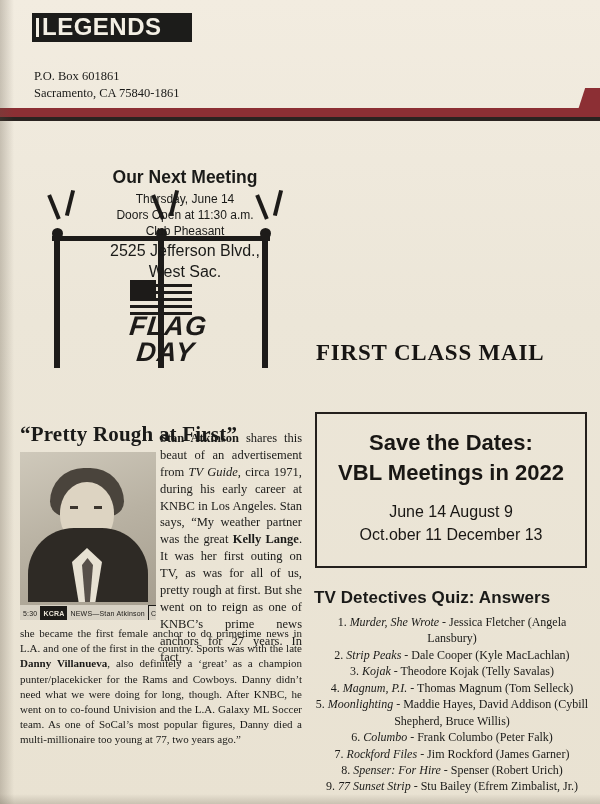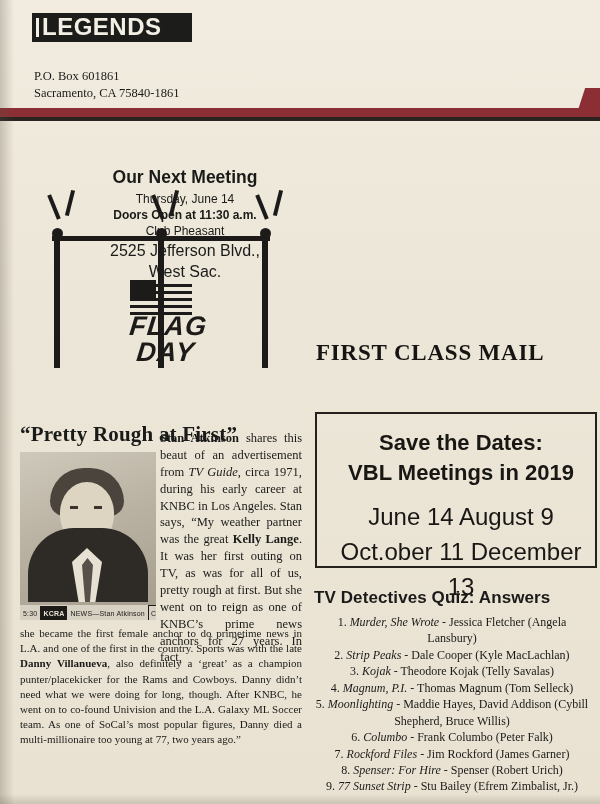--- a/index.html
+++ b/index.html
@@ -141,21 +141,21 @@
     text-align: center;
     font-family: "Liberation Sans", sans-serif;
     line-height: 1.32;
   }
   .meetingbox .m-title {
     font-size: 17.5px;
     font-weight: bold;
     margin-bottom: 3px;
   }
   .meetingbox .m-date { font-size: 12px; }
-  .meetingbox .m-doors { font-size: 12px; font-weight: bold; }
+  .meetingbox .m-doors { font-size: 12px; font-weight: normal; }
   .meetingbox .m-venue { font-size: 12px; }
   .meetingbox .m-addr { font-size: 16px; }
 
   .usflag {
     position: absolute;
     left: 84px;
     top: 152px;
     width: 62px;
     height: 36px;
   }
@@ -203,34 +203,33 @@
   .savebox {
     position: absolute;
     left: 315px;
     top: 412px;
     width: 268px;
     height: 152px;
     border: 2px solid #24201d;
     font-family: "Liberation Sans", sans-serif;
     text-align: center;
     color: #191714;
-    padding-left: 10px;
   }
   .savebox .sd-line1 {
     font-size: 22px;
     font-weight: bold;
     margin-top: 16px;
   }
   .savebox .sd-line2 {
     font-size: 22px;
     font-weight: bold;
     margin-top: 4px;
   }
   .savebox .sd-dates {
-    font-size: 24px;
+    font-size: 16px;
     margin-top: 14px;
     line-height: 1.45;
   }
 
   
   .headline {
     position: absolute;
     left: 20px;
     top: 422px;
     font-family: "Liberation Serif", serif;
@@ -446,21 +445,21 @@
     <div class="flagday">
       <div>FLAG</div>
       <div>DAY</div>
     </div>
   </div>
 
   <div class="fcm">FIRST CLASS MAIL</div>
 
   <div class="savebox">
     <div class="sd-line1">Save the Dates:</div>
-    <div class="sd-line2">VBL Meetings in 2019</div>
+    <div class="sd-line2">VBL Meetings in 2022</div>
     <div class="sd-dates">
       <div>June 14   August 9</div>
       <div>Oct.ober 11   December 13</div>
     </div>
   </div>
 
   <div class="headline">“Pretty Rough at First”</div>
 
   <div class="photo">
     <div class="hair"></div>

